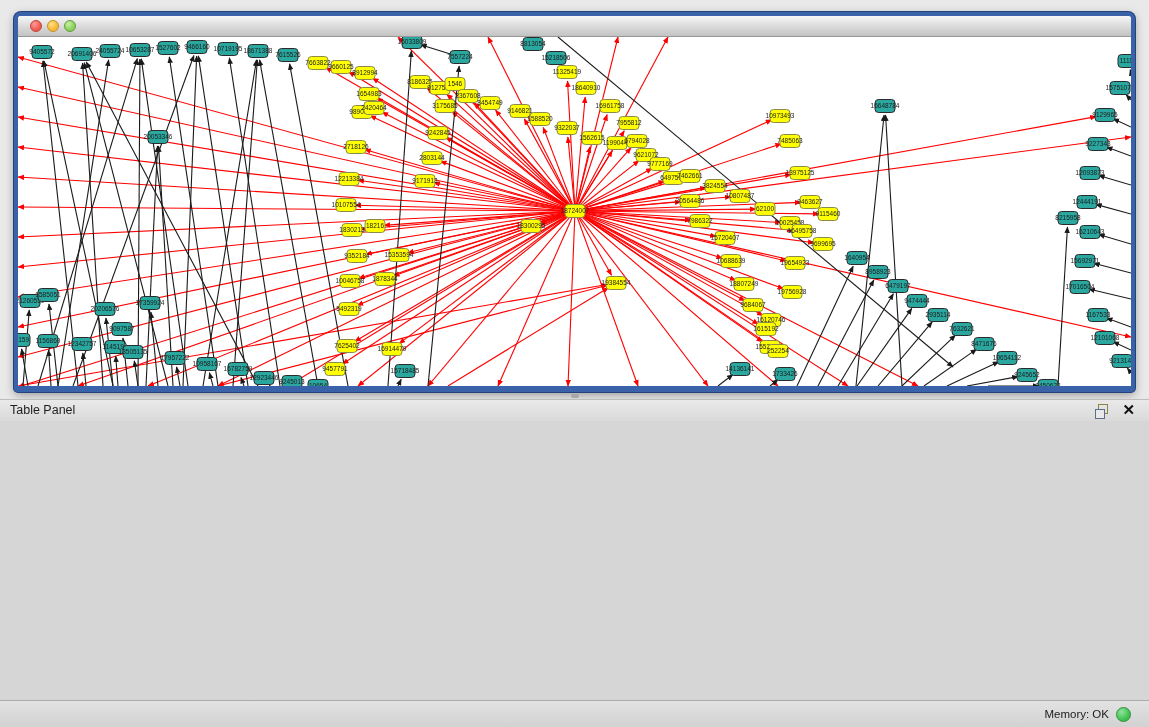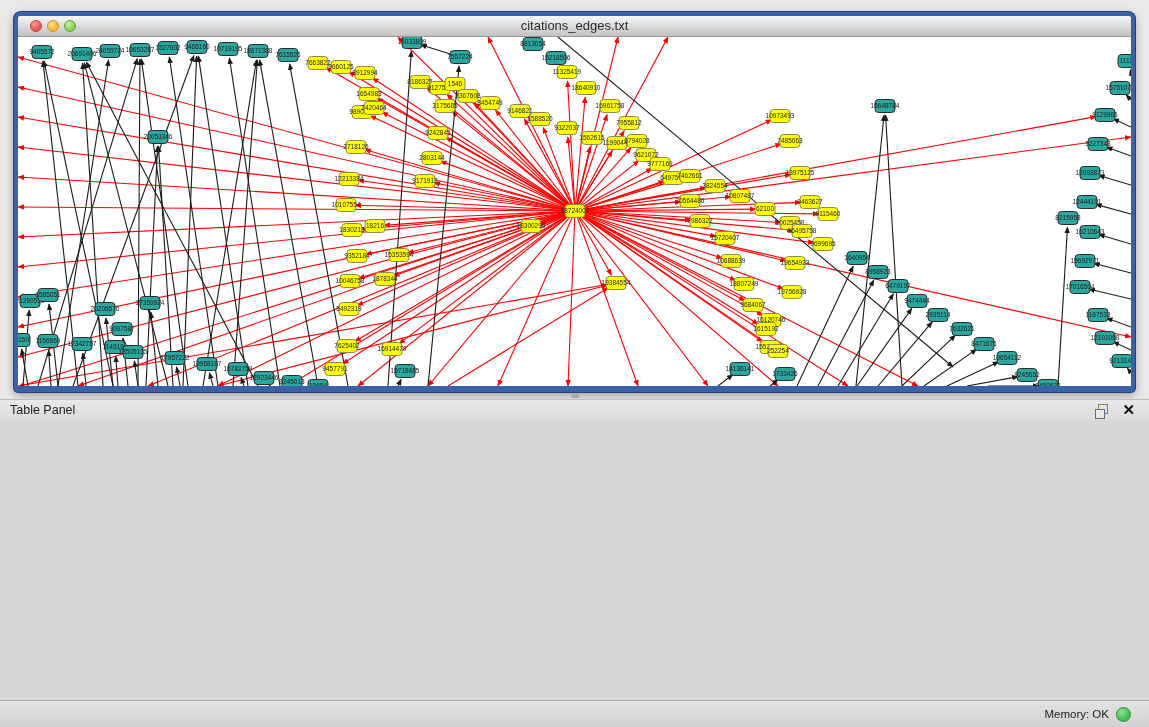--- a/index.html
+++ b/index.html
@@ -45,21 +45,20 @@
 </style>
 </head>
 <body>
 <div id="app">
 
   <div id="graph-window">
     <div id="title-bar">
       <span class="tl" id="tl-close"></span>
       <span class="tl" id="tl-min"></span>
       <span class="tl" id="tl-zoom"></span>
-      <div id="win-title">citations_edges.txt</div>
     </div>
     <div id="graph-canvas">
       <svg id="graph-svg" width="1113" height="349">
           <defs>
             <marker id="ar" markerWidth="8" markerHeight="8" refX="5.5" refY="2.5" orient="auto">
               <path d="M0,0 L6,2.5 L0,5 z" fill="#ff0000"></path>
             </marker>
             <marker id="ak" markerWidth="8" markerHeight="8" refX="5.5" refY="2.5" orient="auto">
               <path d="M0,0 L6,2.5 L0,5 z" fill="#1a1a1a"></path>
             </marker>

